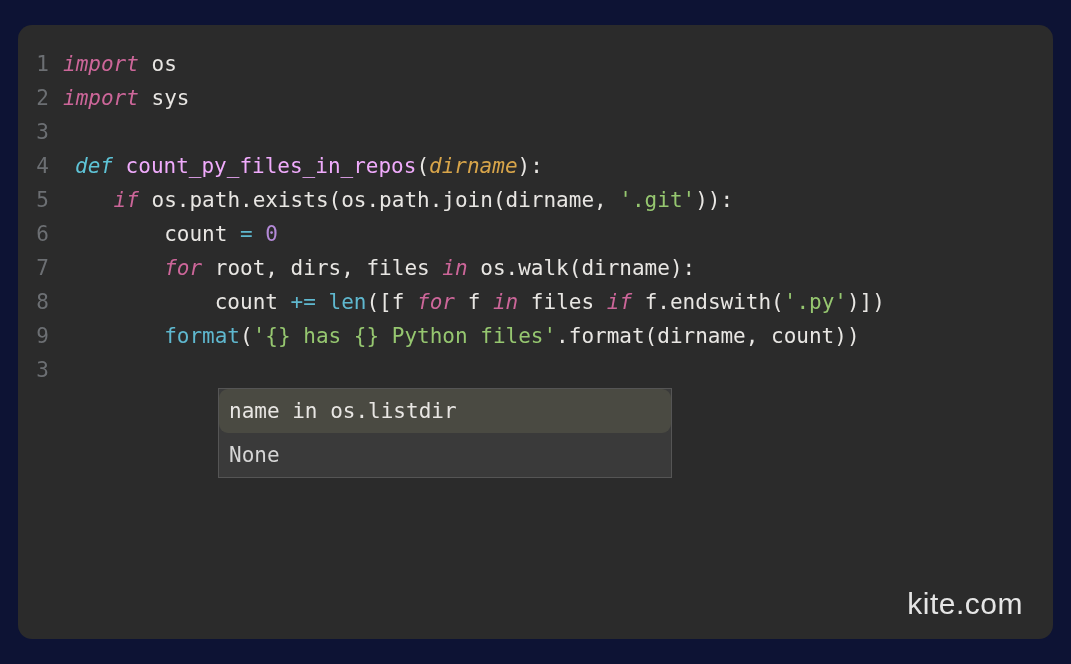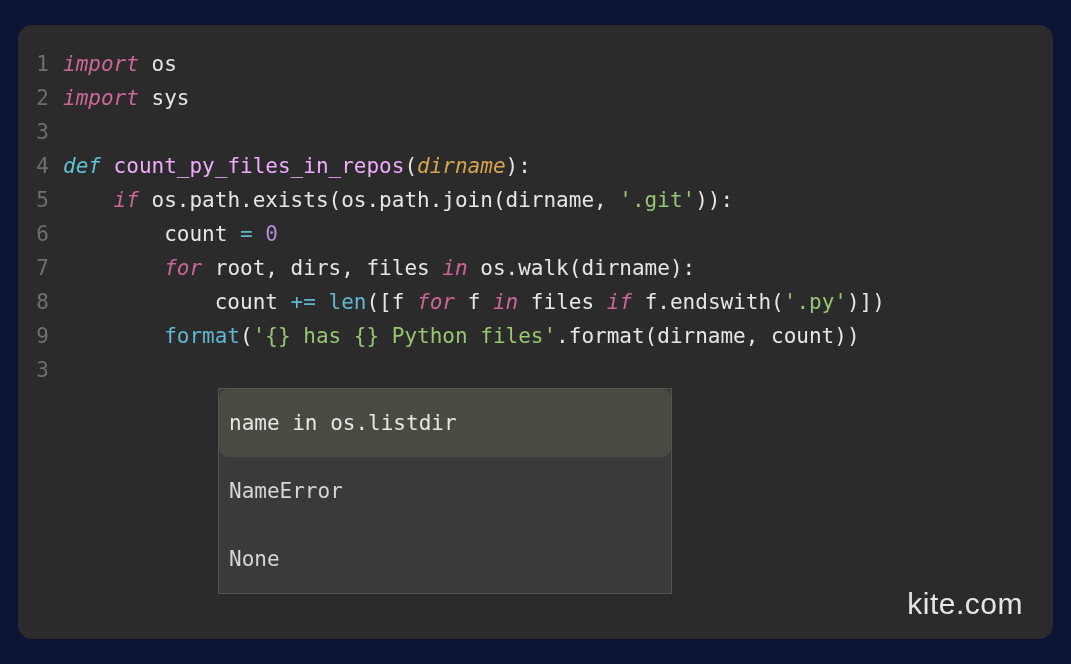--- a/index.html
+++ b/index.html
@@ -33,42 +33,42 @@
       padding-right: 14px;
       user-select: none;
       flex-shrink: 0;
     }
     .code {
       white-space: pre;
       color: #e8e6e3;
       text-align: right;
     }
     .kw-import { color: #cc6699; font-style: italic; }
-    .kw-def { color: #5ec3d6; font-style: italic; }
+    .kw-def { color: #5ec3d6; font-style: italic; margin-left: 12px; }
     .kw-control { color: #cc6699; font-style: italic; }
     .fn-name { color: #f0abfc; }
     .param { color: #d8a54a; font-style: italic; }
     .punct { color: #e8e6e3; }
     .attr { color: #e8e6e3; }
     .number { color: #b48ad8; }
     .string { color: #96c770; }
     .op { color: #5fb8cf; }
     .builtin { color: #5fb8cf; }
     .autocomplete {
       position: absolute;
       left: 200px;
       top: 363px;
       width: 454px;
       background: #3a3a3a;
       border: 1px solid #555;
       font-size: 21px;
       line-height: 32px;
     }
     .ac-item {
-      padding: 18px 10px;
+      padding: 6px 10px;
       color: #d6d6d6;
       cursor: pointer;
       border-radius: 9px;
     }
     .ac-item.selected {
       background: #4a4a42;
       color: #e8e6e3;
     }
     .watermark {
       position: absolute;
@@ -121,17 +121,16 @@
       <div class="line">
         <span class="gutter">9</span>
         <span class="code"><span>        </span><span class="builtin">format</span><span>(</span><span class="string">'{} has {} Python files'</span><span>.format(dirname, count))</span></span>
       </div>
       <div class="line">
         <span class="gutter">3</span>
       </div>
     </div>
   <div class="autocomplete" id="ac-root">
       <div class="ac-item selected">name in os.listdir</div>
-      <div class="ac-item">NameError</div>
       <div class="ac-item">None</div>
     </div>
   <div class="watermark">kite.com</div>
 </div>
 
 </body></html>

